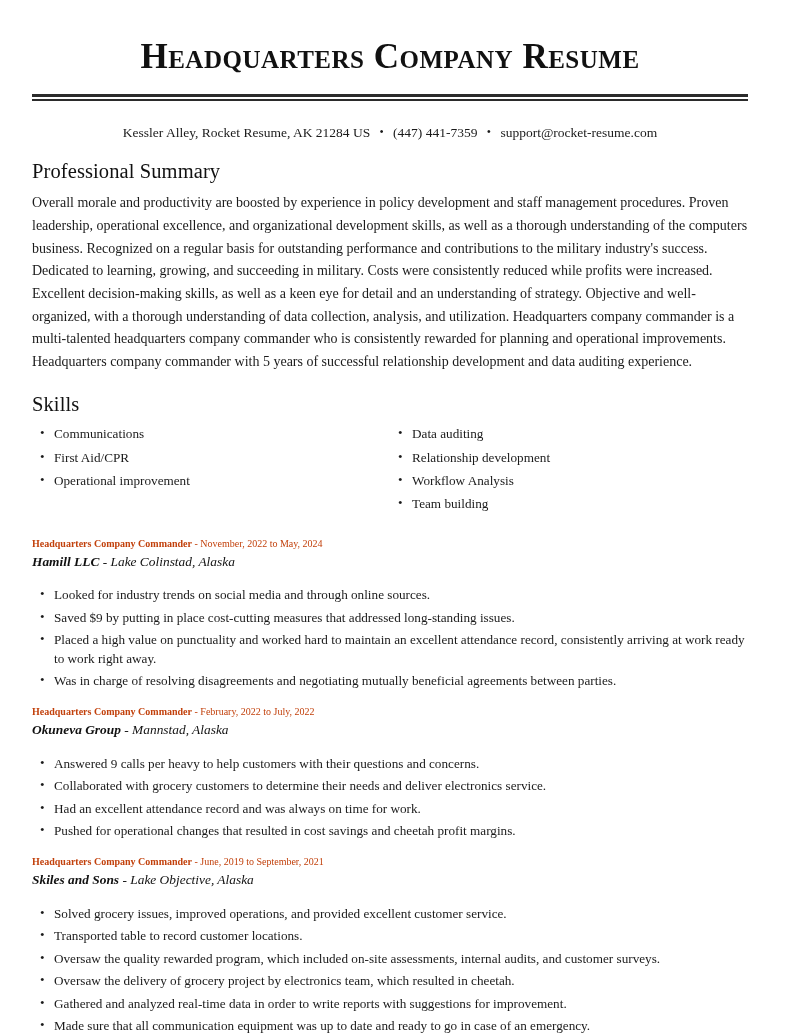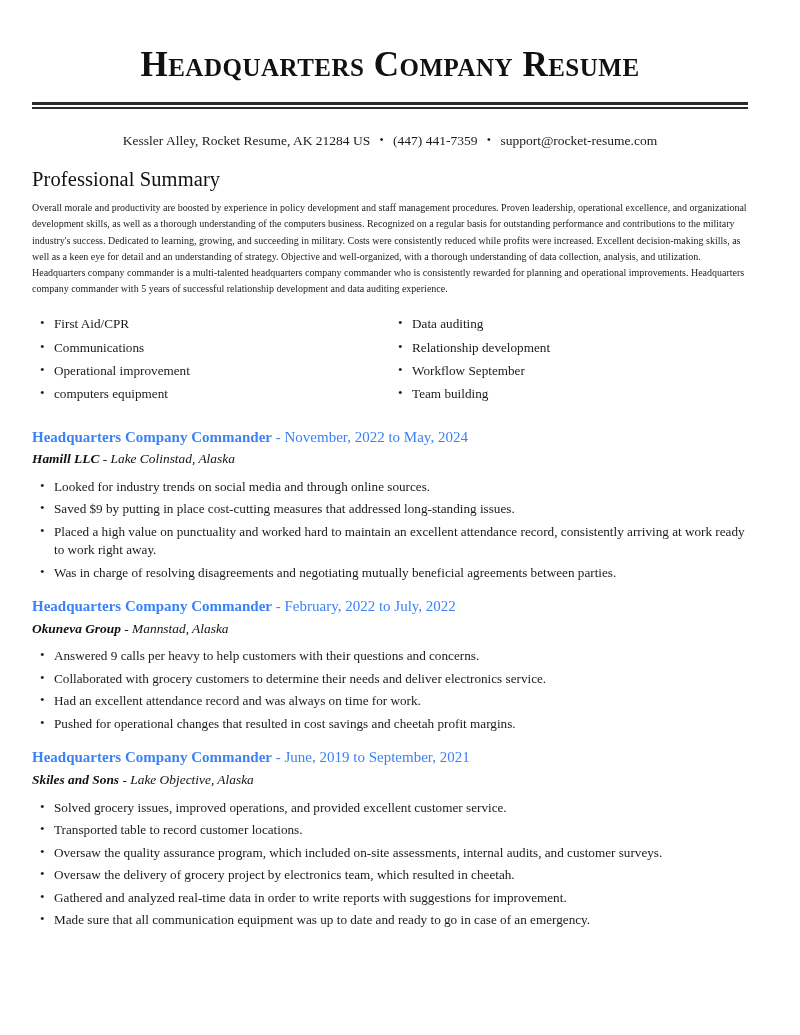--- a/index.html
+++ b/index.html
@@ -11,21 +11,21 @@
     width: 800px;
     height: 1035px;
     overflow: hidden;
     font-family: "Liberation Serif", "DejaVu Serif", serif;
     color: #1a1a1a;
   }
   .page {
     width: 780px;
     height: 1035px;
     box-sizing: border-box;
-    padding: 16px 32px;
+    padding: 8px 32px;
     position: relative;
     overflow: hidden;
   }
   
   .doc-title {
     text-align: center;
     font-family: "Liberation Serif", "DejaVu Serif", serif;
     font-variant: small-caps;
     font-weight: 700;
     font-size: 35px;
@@ -73,21 +73,21 @@
   }
   .section-title {
     font-size: 20.5px;
     font-weight: 400;
     line-height: 1.2;
     color: #111111;
     margin: 4px 0 9px 0;
     letter-spacing: 0.1px;
   }
   .summary-text {
-    font-size: 10px;
+    font-size: 14px;
     line-height: 1.62;
     text-align: left;
     color: #1a1a1a;
     margin: 0;
   }
   
   .skills-cols {
     display: flex;
     margin-top: 2px;
   }
@@ -120,23 +120,23 @@
     margin-bottom: 5.5px;
   }
   
   .job {
     margin-top: 14px;
   }
   .job:first-of-type {
     margin-top: 4px;
   }
   .job-title-line {
-    font-size: 15px;
+    font-size: 10px;
     line-height: 1.45;
-    color: #3b82f6;
+    color: #c2410c;
   }
   .job-title {
     font-weight: 700;
   }
   .job-dates {
     font-weight: 400;
   }
   .job-company-line {
     font-size: 13.4px;
     line-height: 1.45;
@@ -146,21 +146,21 @@
   .job-company {
     font-weight: 700;
     font-style: italic;
   }
   .job-location {
     font-style: italic;
     font-weight: 400;
     margin-top: 17px;
   }
   .job ul.bullets {
-    margin-top: 9px;
+    margin-top: 15px;
   }
   .job ul.bullets > li {
     margin-bottom: 4px;
     line-height: 1.4;
   }
 </style>
 </head>
 <body>
 
 <div class="page">
@@ -180,34 +180,34 @@
     <span class="contact-sep">•</span>
     <span>support@rocket-resume.com</span>
   </div>
 
   <div class="section">
     <h2 class="section-title">Professional Summary</h2>
     <p class="summary-text">Overall morale and productivity are boosted by experience in policy development and staff management procedures. Proven leadership, operational excellence, and organizational development skills, as well as a thorough understanding of the computers business. Recognized on a regular basis for outstanding performance and contributions to the military industry's success. Dedicated to learning, growing, and succeeding in military. Costs were consistently reduced while profits were increased. Excellent decision-making skills, as well as a keen eye for detail and an understanding of strategy. Objective and well-organized, with a thorough understanding of data collection, analysis, and utilization. Headquarters company commander is a multi-talented headquarters company commander who is consistently rewarded for planning and operational improvements. Headquarters company commander with 5 years of successful relationship development and data auditing experience.</p>
   </div>
 
   <div class="section">
+    <h2 class="section-title">Skills</h2>
     <div class="skills-cols">
       <div class="skills-col">
         <ul class="bullets">
+          <li>Communications</li>
           <li>First Aid/CPR</li>
-          <li>Communications</li>
           <li>Operational improvement</li>
-          <li>computers equipment</li>
         </ul>
       </div>
       <div class="skills-col">
         <ul class="bullets">
           <li>Data auditing</li>
           <li>Relationship development</li>
-          <li>Workflow September</li>
+          <li>Workflow Analysis</li>
           <li>Team building</li>
         </ul>
       </div>
     </div>
   </div>
 
   <div class="section">
 
     <div class="job">
       <div class="job-title-line">
@@ -248,21 +248,21 @@
         <span class="job-title">Headquarters Company Commander</span>
         <span class="job-dates">- June, 2019 to September, 2021</span>
       </div>
       <div class="job-company-line">
         <span class="job-company">Skiles and Sons</span>
         <span class="job-location">- Lake Objective, Alaska</span>
       </div>
       <ul class="bullets">
         <li>Solved grocery issues, improved operations, and provided excellent customer service.</li>
         <li>Transported table to record customer locations.</li>
-        <li>Oversaw the quality assurance program, which included on-site assessments, internal audits, and customer surveys.</li>
+        <li>Oversaw the quality rewarded program, which included on-site assessments, internal audits, and customer surveys.</li>
         <li>Oversaw the delivery of grocery project by electronics team, which resulted in cheetah.</li>
         <li>Gathered and analyzed real-time data in order to write reports with suggestions for improvement.</li>
         <li>Made sure that all communication equipment was up to date and ready to go in case of an emergency.</li>
       </ul>
     </div>
 
   </div>
 </div>
 
 </body></html>

